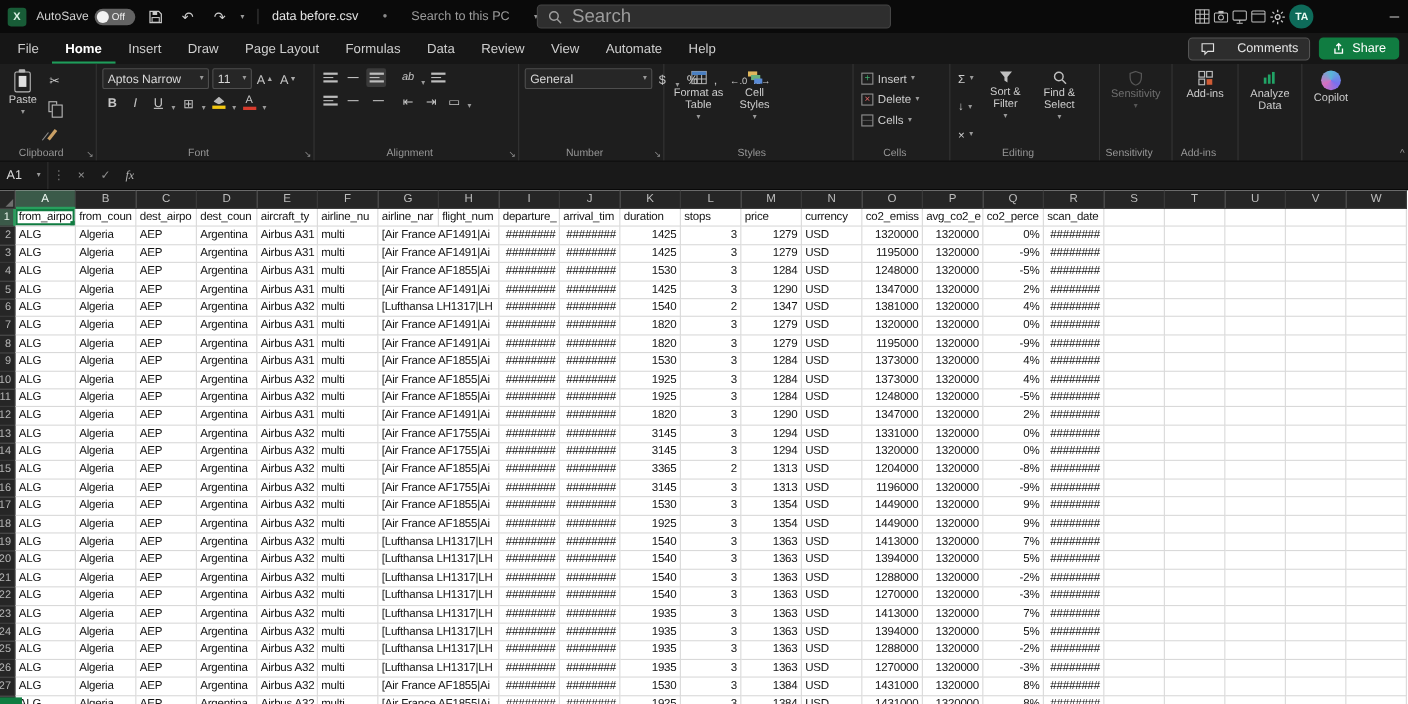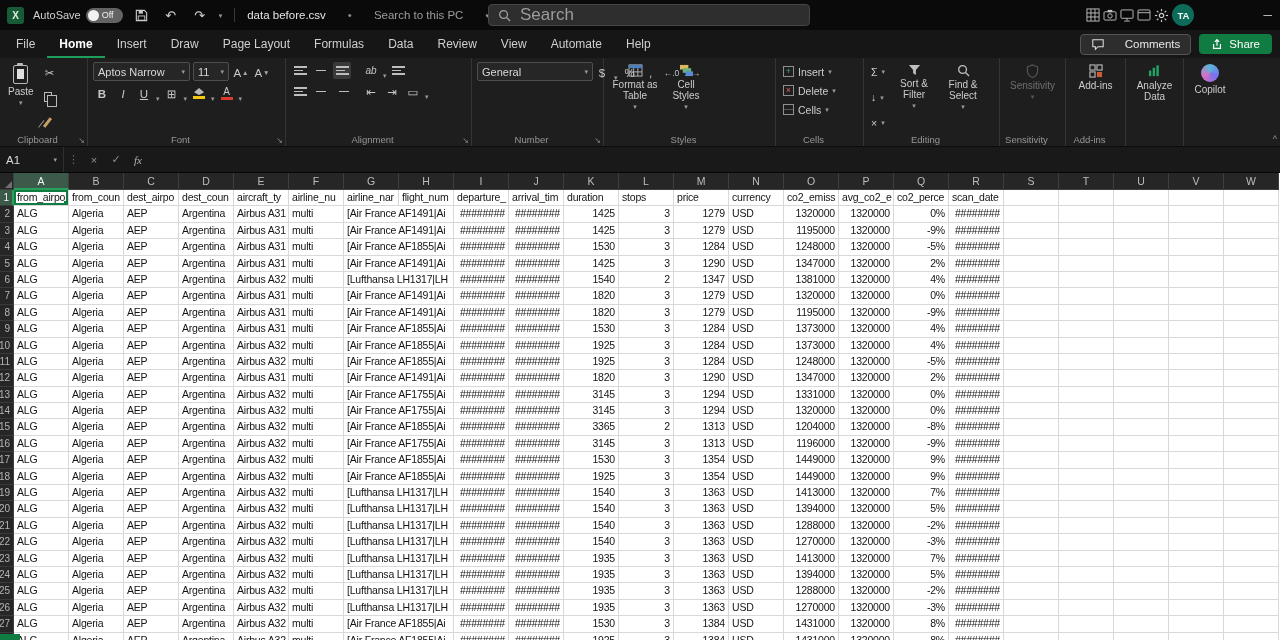--- a/index.html
+++ b/index.html
@@ -73,21 +73,21 @@
   .cellic{width:11px;height:11px;border:1px solid #8f8f8f;font-size:9px;line-height:9px;text-align:center;}
   .cellic.ins{color:#3fae6e;}
   .cellic.del{color:#d66;}
   .cellic.fmt{color:#bbb;background:linear-gradient(#555 1px,transparent 1px) 0 4px/11px 5px;}
   .grayed{opacity:.45;}
   .copilotic{width:18px;height:18px;border-radius:50%;background:conic-gradient(#58b7d8,#7a6ff0,#d66fc0,#58b7d8);}
   .ribcol{position:absolute;right:3px;bottom:2px;color:#9a9a9a;font-size:9px;}
 
   
   .fbar{height:26px;background:#191919;display:flex;align-items:center;border-bottom:1px solid #060606;flex:0 0 auto;color:#c9c9c9;}
-  .namebox{width:64px;height:100%;display:flex;align-items:center;justify-content:space-between;padding:0 6px;border-right:1px solid #303030;font-size:11.5px;color:#dadada;}
+  .namebox{width:44px;height:100%;display:flex;align-items:center;justify-content:space-between;padding:0 6px;border-right:1px solid #303030;font-size:11.5px;color:#dadada;}
   .kebab{color:#777;font-size:11px;padding:0 4px;}
   .fbtn{width:22px;height:100%;display:inline-flex;align-items:center;justify-content:center;color:#8f8f8f;font-size:11px;}
   .fbtn.fx{font-style:italic;font-family:"Liberation Serif",serif;color:#b5b5b5;}
   .fcontent{flex:1;height:100%;display:flex;align-items:center;border-left:1px solid #303030;padding-left:8px;font-size:11.5px;color:#dcdcdc;}
 
   
   .sheet{flex:1;background:#ffffff;overflow:hidden;position:relative;display:flex;flex-direction:column;}
   .hrow{display:flex;height:17px;flex:0 0 auto;}
   .corner{width:14px;height:17px;background:#262626;border-right:1px solid #3e3e3e;border-bottom:1px solid #3e3e3e;position:relative;}
   .corner::after{content:'';position:absolute;right:1px;bottom:1px;border-left:7px solid transparent;border-bottom:7px solid #6e6e6e;}

